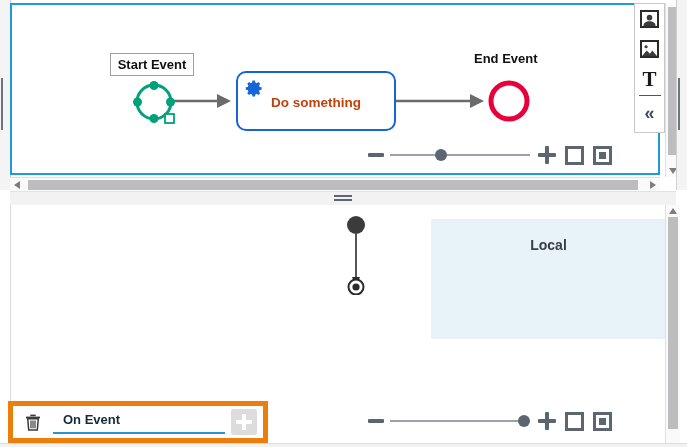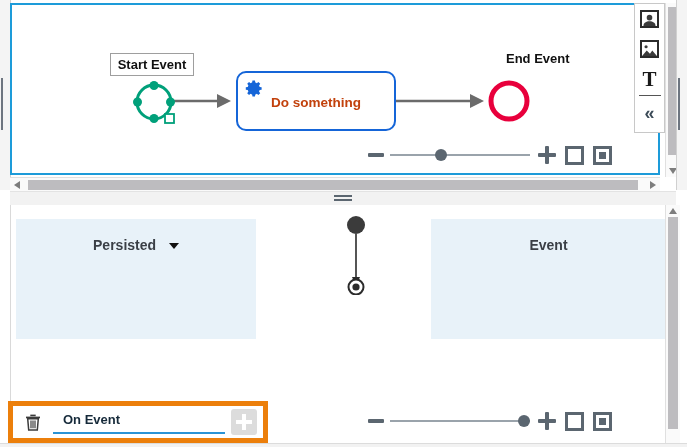--- a/index.html
+++ b/index.html
@@ -28,21 +28,21 @@
   .start-label{left:98px;top:48px;width:82px;height:21px;border:1px solid #9e9e9e;background:#fff;
       font-size:13px;font-weight:bold;color:#111;text-align:center;line-height:21px;}
   .start-circle{left:119px;top:74px;width:46px;height:46px;}
 
   
   .task-box{left:224px;top:66px;width:160px;height:60px;border:2px solid #1565d8;border-radius:10px;background:#fff;box-sizing:border-box;}
   .task-label{position:absolute;left:0;right:0;top:22px;text-align:center;font-size:13.5px;font-weight:bold;color:#c2410c;}
   .gear{position:absolute;left:7px;top:6px;width:19px;height:19px;}
 
   
-  .end-label{left:462px;top:46px;font-size:13px;font-weight:bold;color:#111;margin-left:32px;}
+  .end-label{left:462px;top:46px;font-size:13px;font-weight:bold;color:#111;}
   .end-circle{left:474px;top:73px;width:46px;height:46px;}
 
   
   .flow{position:absolute;}
 
   
   .tool-rail{left:634px;top:3px;width:31px;height:130px;background:#fff;border:1px solid #c8c8c8;box-sizing:border-box;}
   .tool-btn{width:29px;height:30px;display:flex;align-items:center;justify-content:center;cursor:pointer;}
   .tool-sep{width:22px;height:1px;background:#555;margin:1px auto 2px auto;}
   .icon-box{width:19px;height:18px;border:2px solid #2b2b2b;box-sizing:border-box;position:relative;overflow:hidden;background:#fff;}
@@ -231,30 +231,24 @@
 
   <div class="abs hsplit">
     <div class="hsplit-grip">
         <i></i>
         <i></i>
       </div>
   </div>
 
   <div class="abs bot-panel">
 
-    <div class="lane lane-persisted">
-      <div class="lane-title nosel">
-        <span>Persisted</span>
-        <span class="caret"></span>
-      </div>
-    </div>
 
     <div class="lane lane-local">
       <div class="lane-title nosel">
-        <span>Event</span>
+        <span>Local</span>
       </div>
     </div>
 
     <svg class="abs sm" viewBox="0 0 40 80">
       <circle cx="20" cy="10" r="9" fill="#3b3b3b"></circle>
       <line x1="20" y1="19" x2="20" y2="66" stroke="#2b2b2b" stroke-width="1.6"></line>
       <polygon points="16,62 24,62 20,71" fill="#2b2b2b"></polygon>
       <circle cx="20" cy="72" r="7.5" fill="#ffffff" stroke="#2b2b2b" stroke-width="2"></circle>
       <circle cx="20" cy="72" r="3.6" fill="#2b2b2b"></circle>
     </svg>

